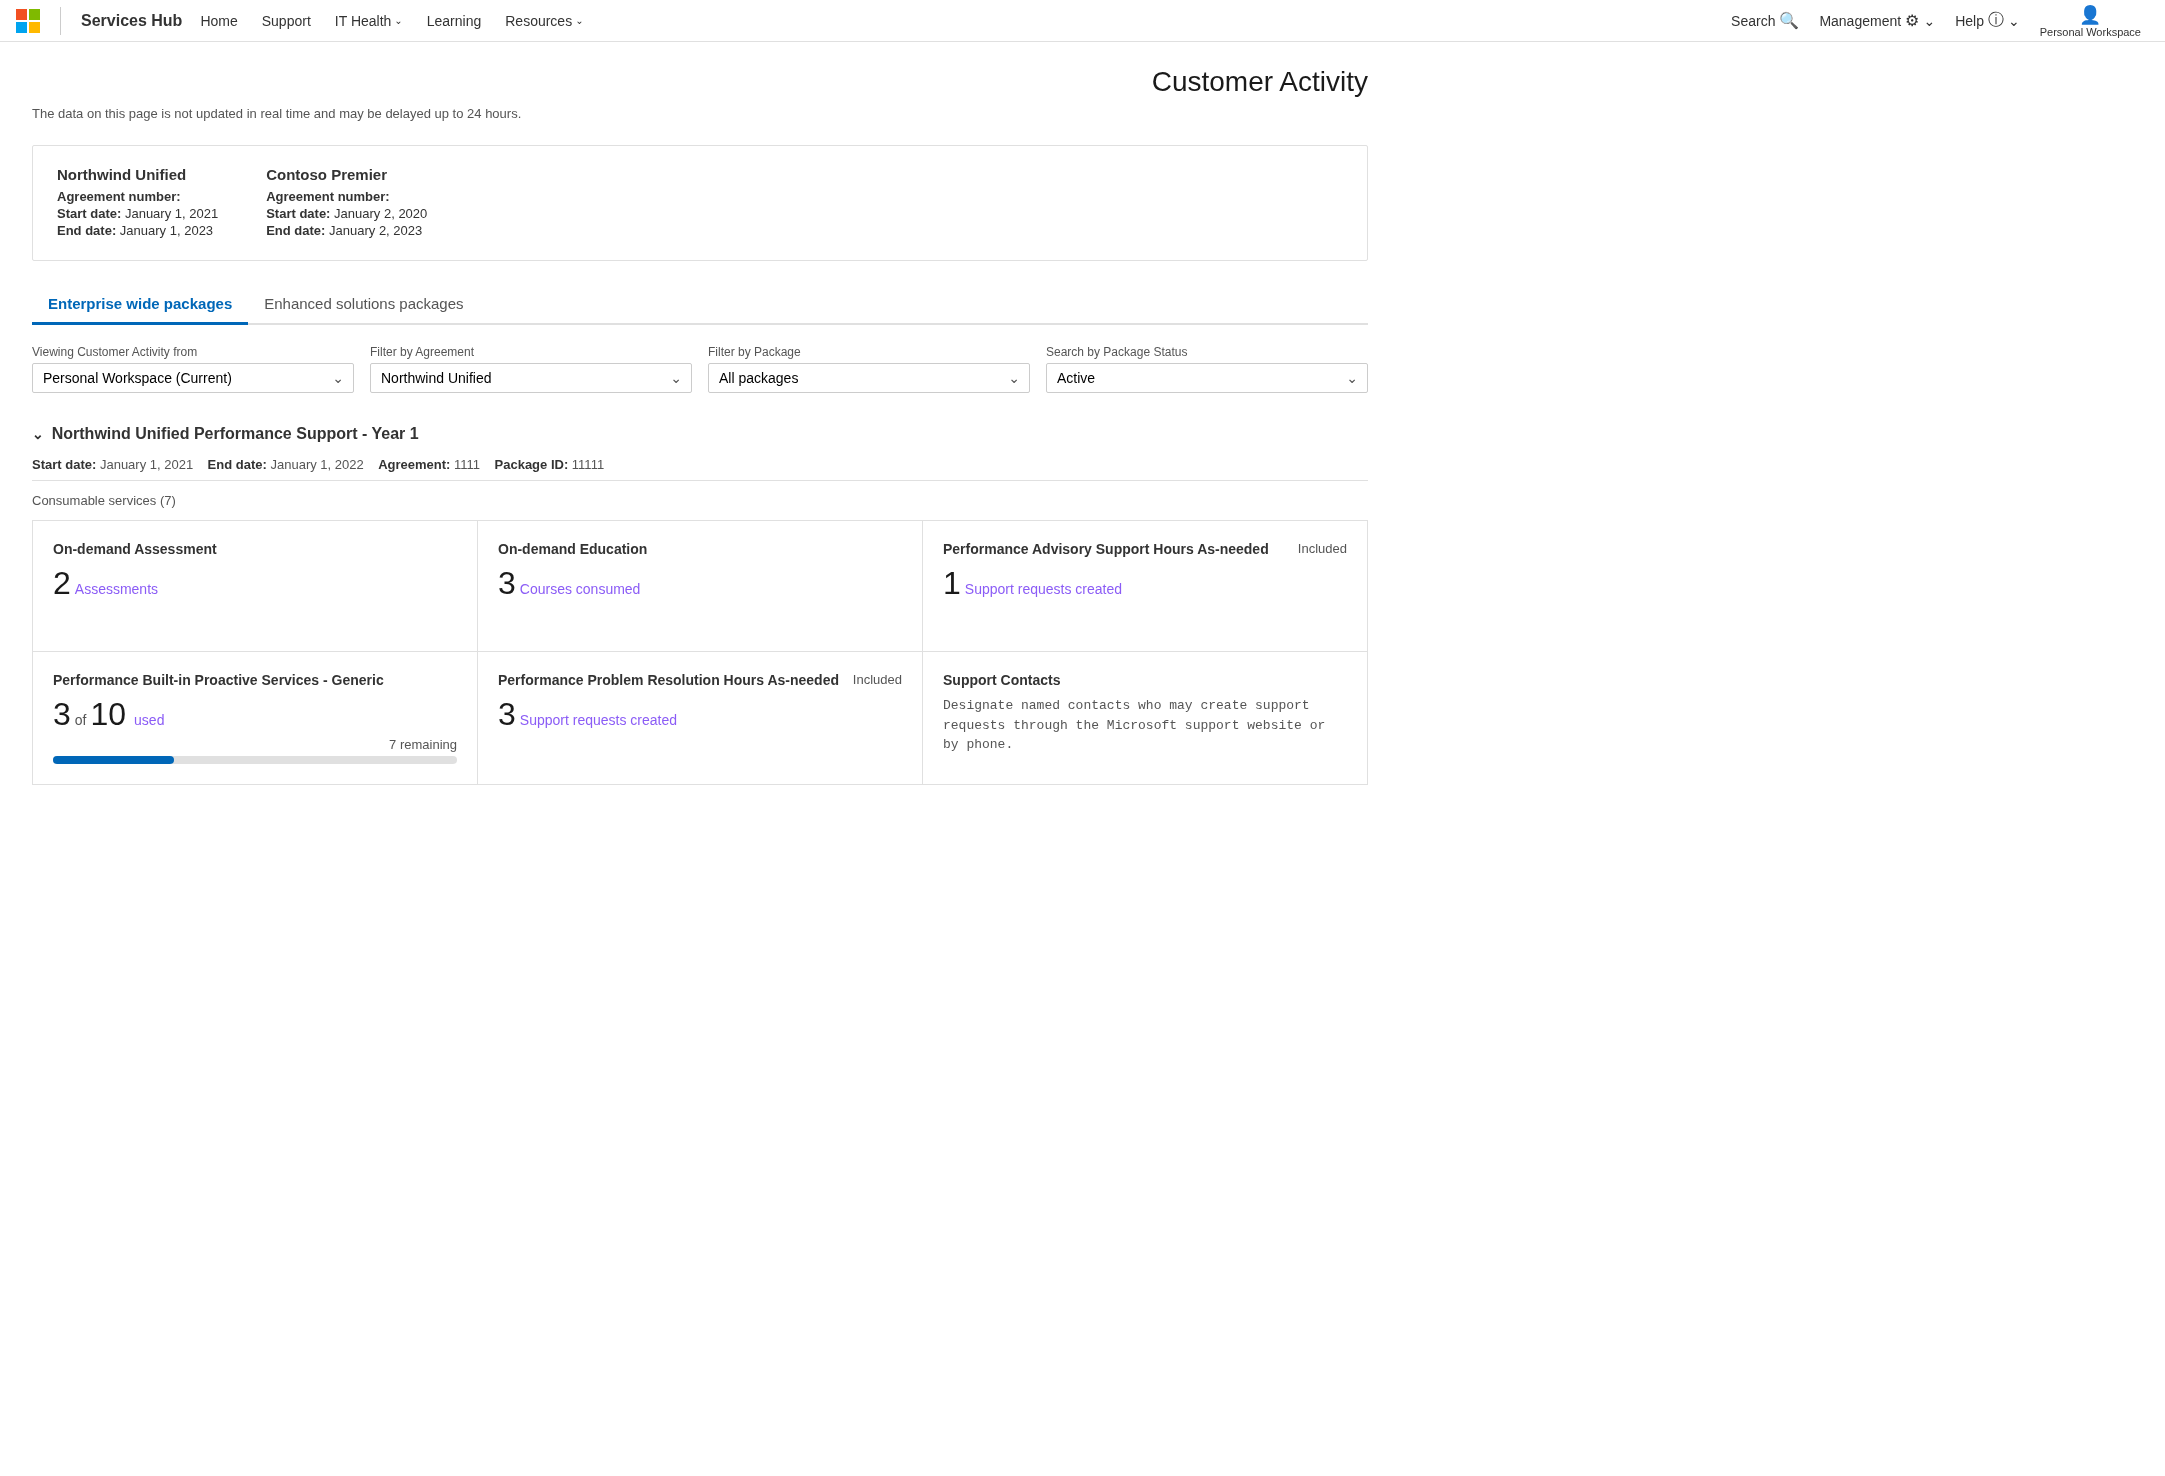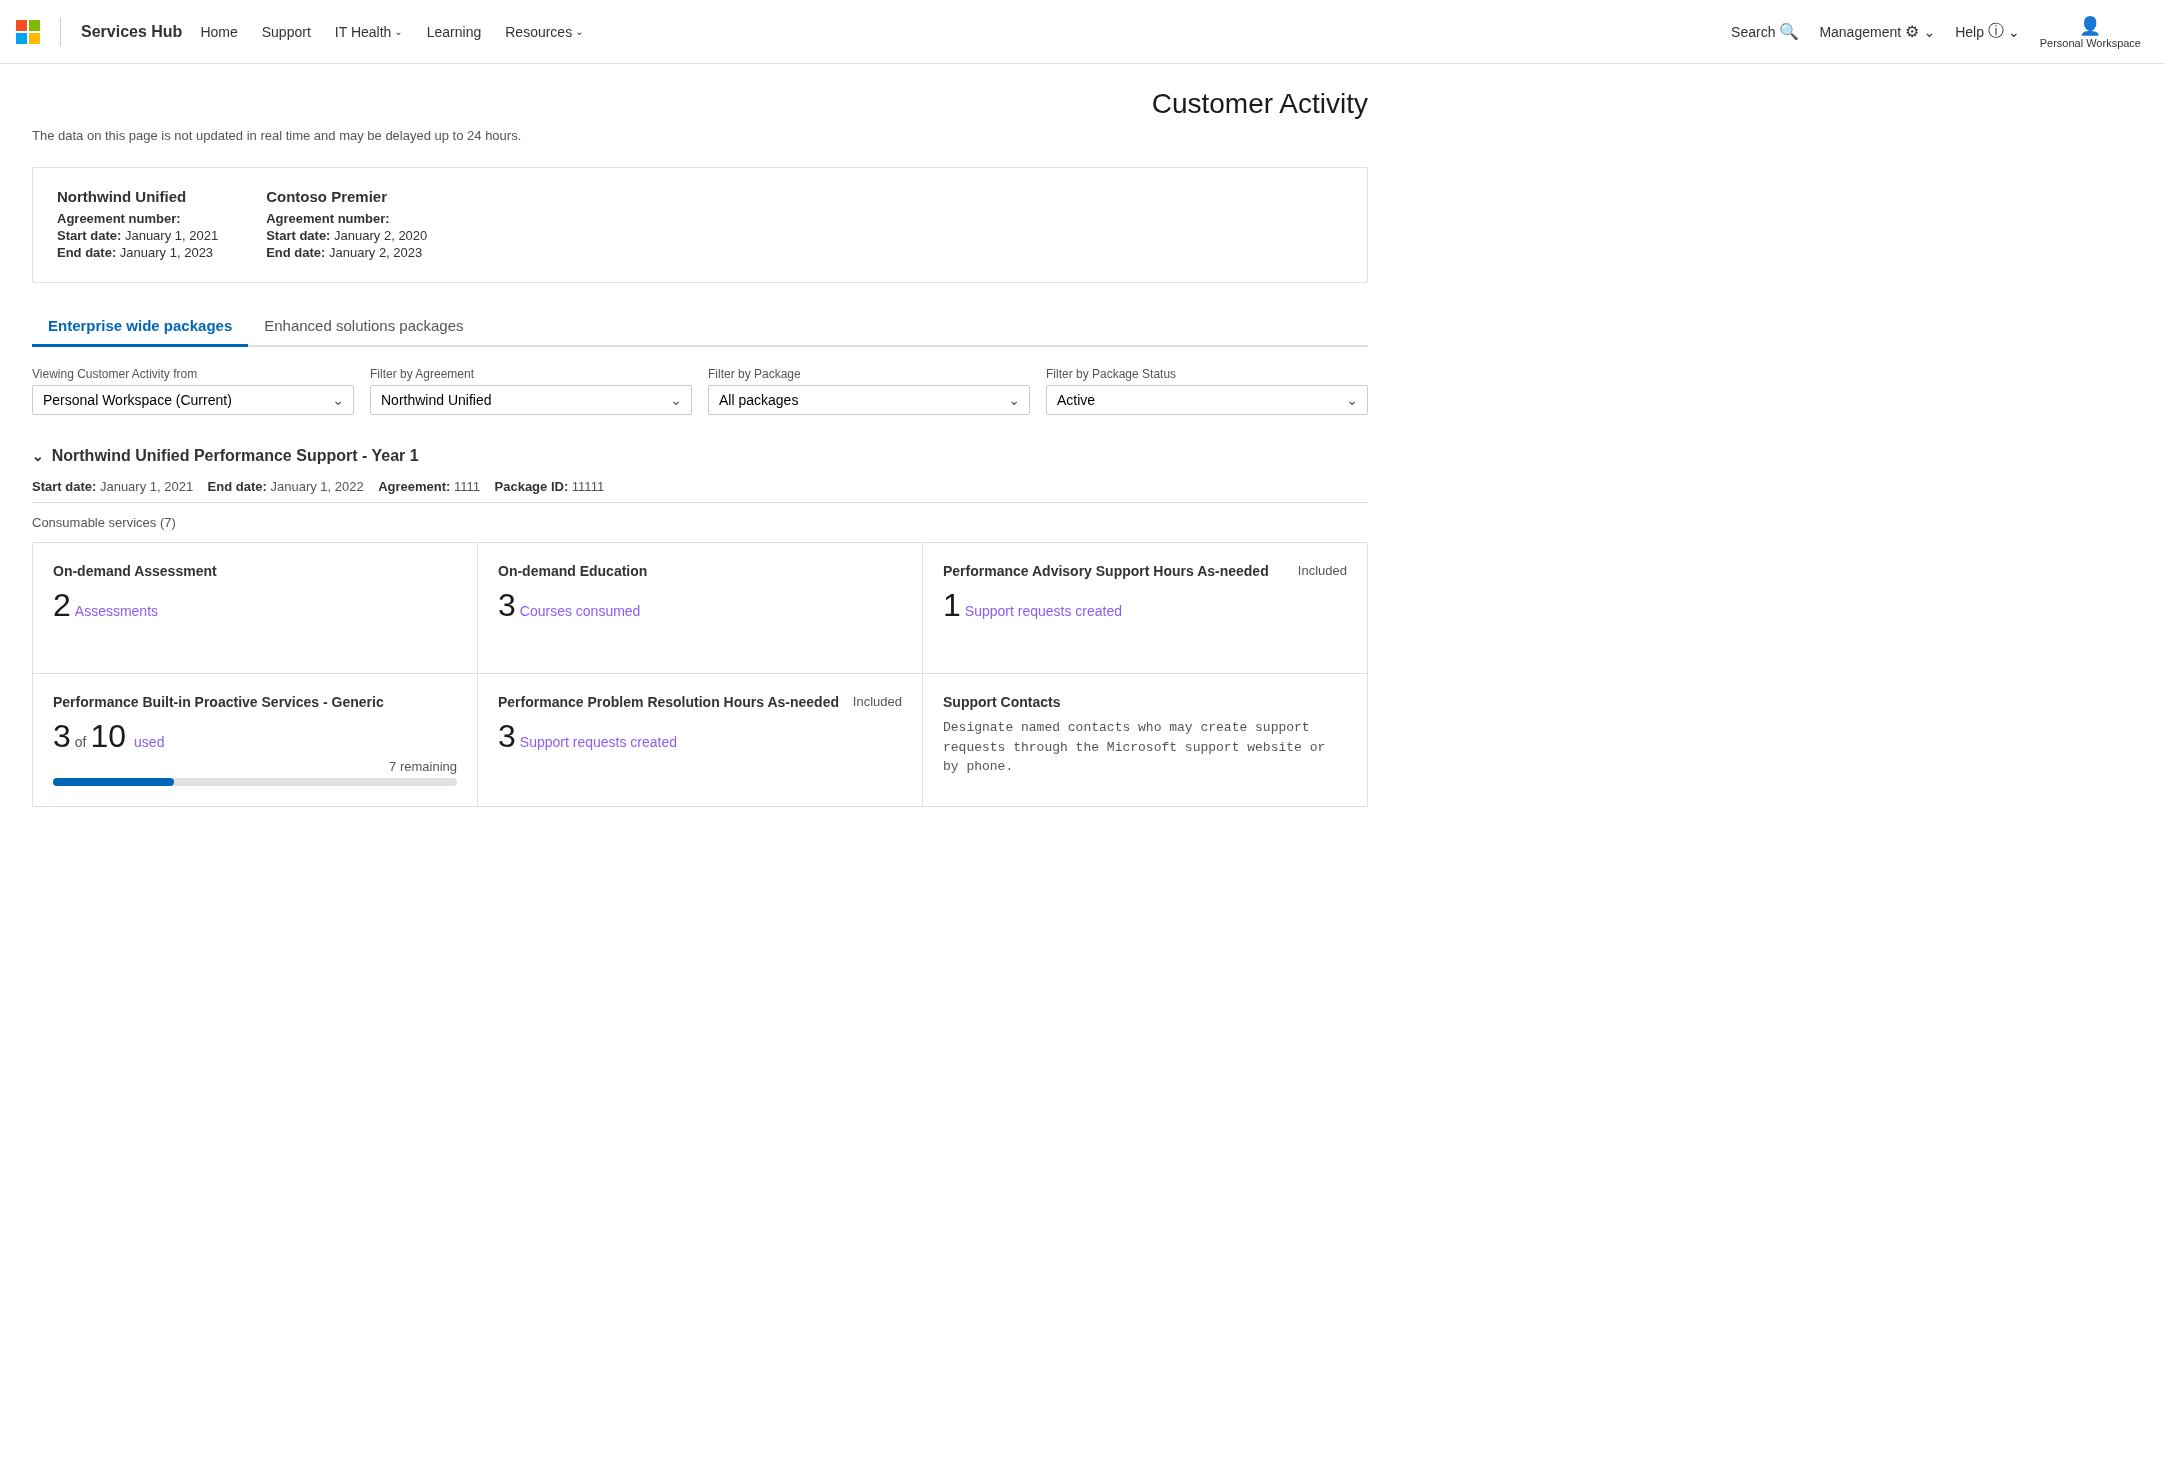--- a/index.html
+++ b/index.html
@@ -1,20 +1,20 @@
 <!DOCTYPE html>
 <html><head>
   <meta charset="utf-8">
   <style>
     * { box-sizing: border-box; margin: 0; padding: 0; }
     body { font-family: 'Segoe UI', Arial, sans-serif; font-size: 14px; color: #333; background: #fff; }
 
     
     .navbar {
-      display: flex; align-items: center; height: 64px;
+      display: flex; align-items: center; height: 42px;
       border-bottom: 1px solid #e0e0e0; padding: 0 16px; background: #fff;
     }
     .navbar-brand { display: flex; align-items: center; gap: 8px; }
     .ms-logo { width: 24px; height: 24px; }
     .nav-divider { width: 1px; height: 28px; background: #ccc; margin: 0 12px; }
     .brand-name { font-size: 16px; font-weight: 600; color: #333; }
     .nav-links { display: flex; align-items: center; gap: 4px; margin-left: 8px; }
     .nav-link { font-size: 14px; color: #333; text-decoration: none; padding: 8px 10px; height: 48px; display: flex; align-items: center; cursor: pointer; }
     .nav-link .chevron { font-size: 10px; margin-left: 3px; }
     .nav-right { margin-left: auto; display: flex; align-items: center; gap: 4px; }
@@ -202,21 +202,21 @@
     </div>
     <div class="filter-group">
       <label class="filter-label">Filter by Package</label>
       <div class="select-wrapper">
         <select class="filter-select">
           <option>All packages</option>
         </select>
       </div>
     </div>
     <div class="filter-group">
-      <label class="filter-label">Filter by Package Status</label>
+      <label class="filter-label">Search by Package Status</label>
       <div class="select-wrapper">
         <select class="filter-select">
           <option>Active</option>
         </select>
       </div>
     </div>
   </div>
 
   <div class="package-section">
     <div class="package-header">

